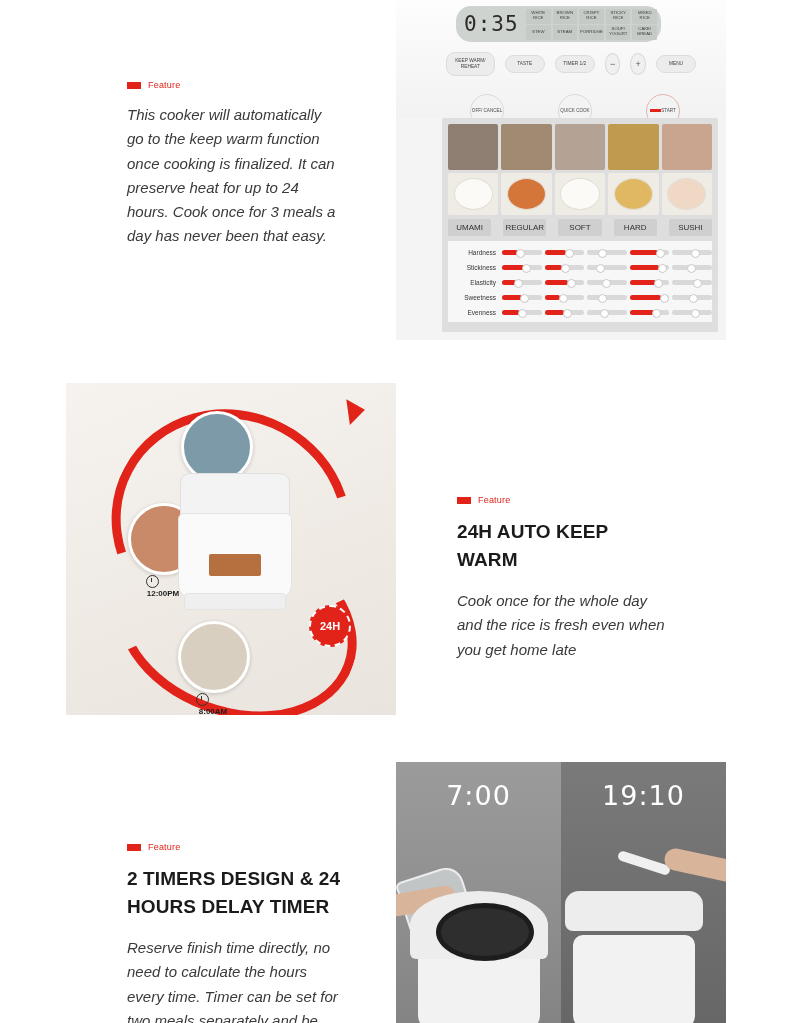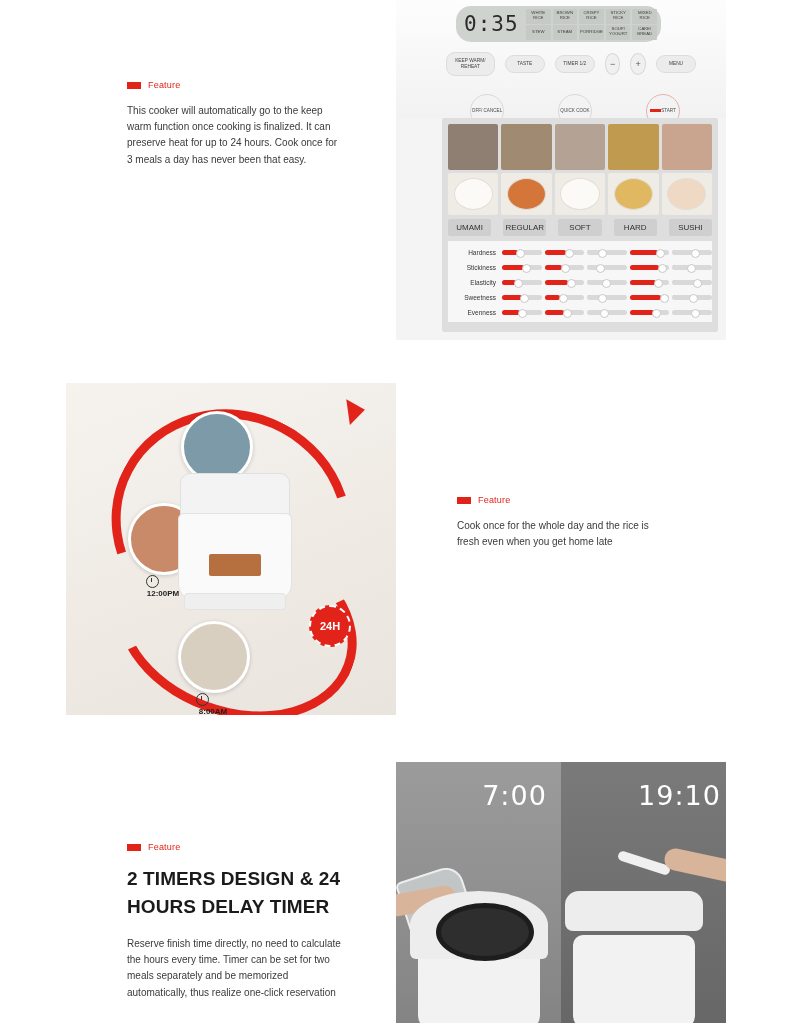--- a/index.html
+++ b/index.html
@@ -36,23 +36,24 @@
   }
   .feature-title {
     font-size: 19px;
     font-weight: bold;
     line-height: 1.45;
     color: #1b1b1b;
     letter-spacing: .1px;
     margin-bottom: 16px;
   }
   .feature-body {
-    font-size: 10px;
+    font-size: 15px;
     line-height: 1.62;
     color: #3a3a3a;
+    font-style: italic;
   }
 
   
   .sec1-text {
     position: absolute;
     left: 127px;
     top: 80px;
     width: 215px;
   }
   .sec1-img {
@@ -395,21 +396,20 @@
   .half.right { background: linear-gradient(180deg,#7a7a7a 0%, #6e6e6e 60%, #676767 100%); }
   .big-time {
     position: absolute;
     top: 18px;
     width: 100%;
     text-align: center;
     color: #ffffff;
     font-size: 27px;
     font-family: "DejaVu Sans", sans-serif;
     letter-spacing: 1px;
-    padding-left: 36px;
   }
   .cooker3 {
     position: absolute;
     left: 50%;
     bottom: -8px;
     transform: translateX(-50%);
     width: 150px; height: 140px;
   }
   .cooker3 .c3-body {
     position: absolute; left: 14px; bottom: 0;
@@ -714,20 +714,21 @@
   </div>
 
   <div class="badge24">24H</div>
 </div>
 
 <div class="sec2-text">
   <div class="feature-tag">
     <span class="bar"></span>
     <span class="tag-label">Feature</span>
   </div>
+  <div class="feature-title">24H AUTO KEEP WARM</div>
   <div class="feature-body">Cook once for the whole day and the rice is fresh even when you get home late</div>
 </div>
 
 <div class="sec3-text">
   <div class="feature-tag">
     <span class="bar"></span>
     <span class="tag-label">Feature</span>
   </div>
   <div class="feature-title">2 TIMERS DESIGN &amp; 24 HOURS DELAY TIMER</div>
   <div class="feature-body">Reserve finish time directly, no need to calculate the hours every time. Timer can be set for two meals separately and be memorized automatically, thus realize one-click reservation</div>

